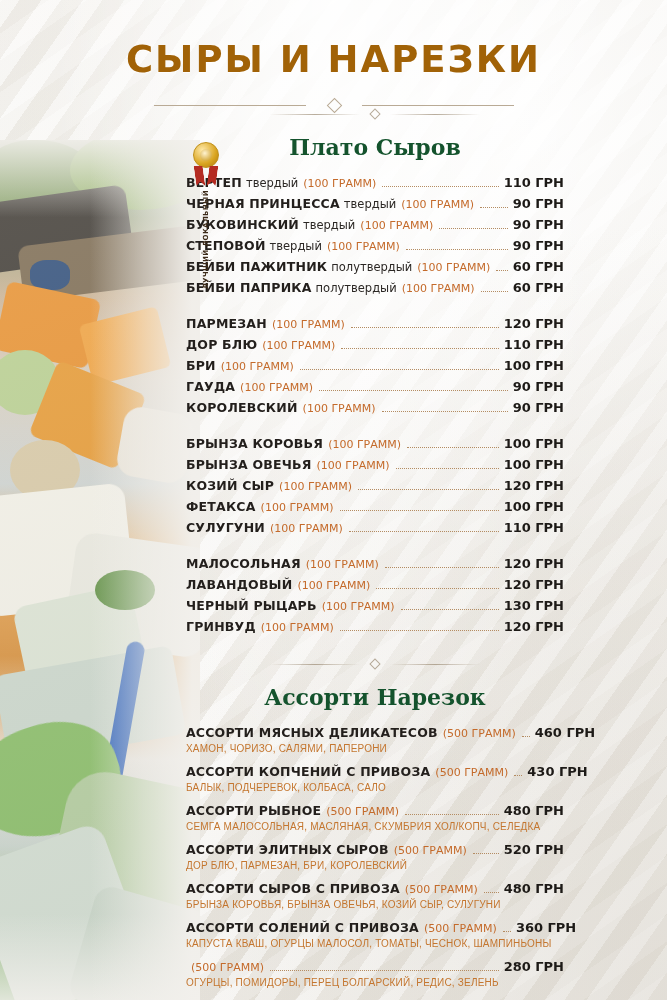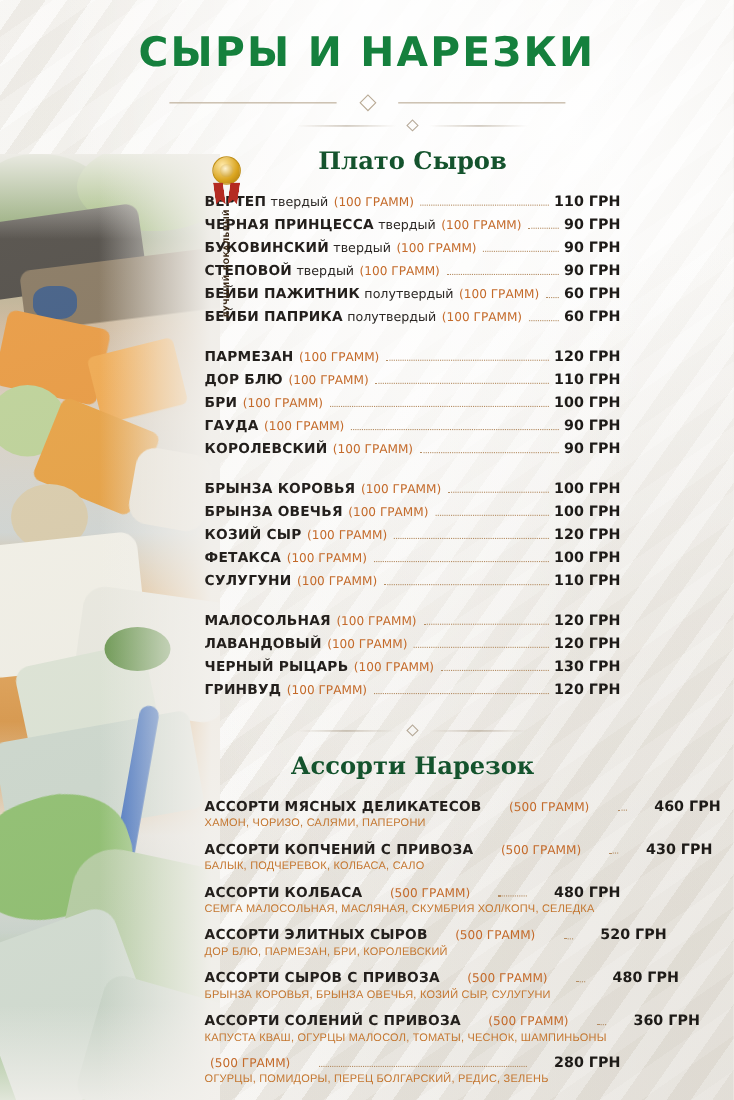--- a/index.html
+++ b/index.html
@@ -86,23 +86,23 @@
   .header {
     position: relative;
     padding-top: 26px;
     text-align: center;
   }
   .title {
     font-family: "DejaVu Sans", sans-serif;
     font-weight: 700;
     font-size: 37px;
     letter-spacing: 2px;
-    color: #15803d;
+    color: #a16207;
     text-shadow: 0 1px 0 rgba(255,255,255,0.8);
-    margin: 0;
+    margin: 12px;
   }
   .title-rule {
     width: 360px;
     margin: 16px auto 0;
     height: 16px;
     position: relative;
   }
   .title-rule .ln {
     position: absolute;
     top: 8px;
@@ -211,21 +211,21 @@
     white-space: nowrap;
   }
   .desc {
     font-family: Liberation Sans, sans-serif;
     font-size: 10px;
     letter-spacing: 0.2px;
     color: #c4762f;
     margin: 1px 0 9px 0;
   }
 
-  .assorti .row { margin-bottom: 0; gap: 20px; }
+  .assorti .row { margin-bottom: 0; }
   .assorti .group { margin-bottom: 0; }
 
   
   .badge {
     position: absolute;
     left: 0px;
     top: 38px;
     width: 40px;
     text-align: center;
   }
@@ -494,21 +494,21 @@
       <div class="row">
         <span class="nm">АССОРТИ КОПЧЕНИЙ С ПРИВОЗА</span>
         <span class="grams">(500 ГРАММ)</span>
         <span class="dots"></span>
         <span class="price">430 ГРН</span>
       </div>
       <div class="desc">БАЛЫК, ПОДЧЕРЕВОК, КОЛБАСА, САЛО</div>
     </div>
     <div class="group">
       <div class="row">
-        <span class="nm">АССОРТИ КОЛБАСА</span>
+        <span class="nm">АССОРТИ РЫБНОЕ</span>
         <span class="grams">(500 ГРАММ)</span>
         <span class="dots"></span>
         <span class="price">480 ГРН</span>
       </div>
       <div class="desc">СЕМГА МАЛОСОЛЬНАЯ, МАСЛЯНАЯ, СКУМБРИЯ ХОЛ/КОПЧ, СЕЛЕДКА</div>
     </div>
     <div class="group">
       <div class="row">
         <span class="nm">АССОРТИ ЭЛИТНЫХ СЫРОВ</span>
         <span class="grams">(500 ГРАММ)</span>

